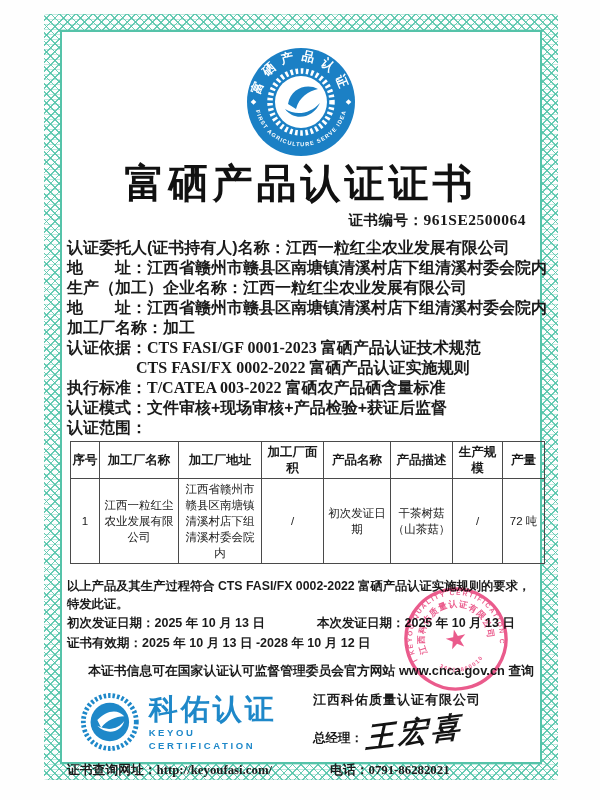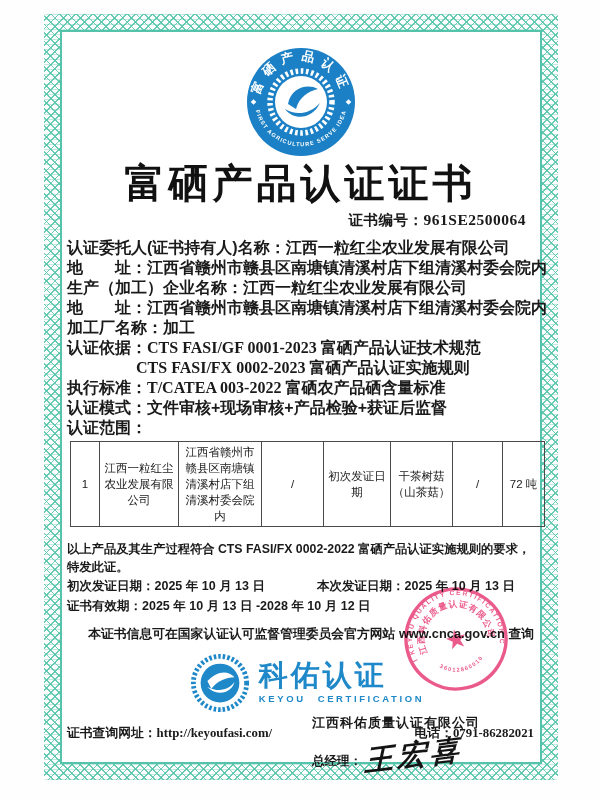--- a/index.html
+++ b/index.html
@@ -45,36 +45,36 @@
     padding:2px 1px;word-break:break-all;line-height:16px;
   }
   table.scope th{font-weight:bold;height:22px;font-size:12.5px;}
   table.scope td{height:76px;}
 
   .statement{font-size:12.3px;font-weight:bold;margin-top:13px;line-height:18px;}
   .dates-line{font-size:12.5px;font-weight:bold;line-height:20px;}
   .dates-line .gap{display:inline-block;width:52px;}
   .cnca{European:center;text-align:right;font-size:12.8px;font-weight:bold;margin-top:10px;}
 
-  .footer-row{display:flex;align-items:center;margin-top:9px;height:66px;flex-direction:column;}
+  .footer-row{display:flex;align-items:center;margin-top:9px;height:66px;}
   .brand{display:flex;align-items:center;margin-left:12px;}
   .brand-text{margin-left:8px;}
   .brand-cn{font-size:29px;font-weight:bold;color:#1e88c9;letter-spacing:3px;line-height:30px;}
   .brand-en{font-size:9.5px;font-weight:bold;color:#1e88c9;letter-spacing:2.6px;margin-top:3px;}
   .issuer-block{margin-left:auto;margin-right:10px;width:212px;}
   .issuer-name{font-size:13px;font-weight:bold;letter-spacing:1px;}
   .signer-row{margin-top:4px;font-size:12.5px;font-weight:bold;white-space:nowrap;}
   .signature{
     display:inline-block;font-family:"Liberation Serif","DejaVu Serif",serif;
     font-size:29px;font-weight:bold;font-style:italic;transform:rotate(-7deg) skewX(-6deg);
     margin-left:2px;letter-spacing:4px;color:#141414;
   }
   .fasi-line{text-align:center;font-size:12.3px;font-weight:bold;margin-top:7px;}
   .query-line{
-    display:flex;justify-content:space-between;gap:58px;font-size:12.8px;font-weight:bold;margin-top:7px;
+    display:flex;justify-content:flex-start;gap:58px;font-size:12.8px;font-weight:bold;margin-top:7px;
   }
   .seal{
     position:absolute;left:338px;top:551px;width:112px;height:112px;
     transform:rotate(-13deg);opacity:.88;mix-blend-mode:multiply;pointer-events:none;
   }
 </style>
 </head>
 <body>
 
 <div class="frame">
@@ -122,21 +122,21 @@
         <div class="row">
           <span>地　　址：</span><span>江西省赣州市赣县区南塘镇清溪村店下组清溪村委会院内</span>
         </div>
         <div class="row">
           <span>加工厂名称：</span><span>加工</span>
         </div>
         <div class="row">
           <span>认证依据：</span><span class="serif">CTS FASI/GF 0001-2023 富硒产品认证技术规范</span>
         </div>
         <div class="row indent2">
-          <span class="serif">CTS FASI/FX 0002-2023 富硒产品认证实施规则</span>
+          <span class="serif">CTS FASI/FX 0002-2022 富硒产品认证实施规则</span>
         </div>
         <div class="row">
           <span>执行标准：</span><span class="serif">T/CATEA 003-2022 富硒农产品硒含量标准</span>
         </div>
         <div class="row">
           <span>认证模式：</span><span>文件审核+现场审核+产品检验+获证后监督</span>
         </div>
         <div class="row">
           <span>认证范围：</span>
         </div>
@@ -147,20 +147,30 @@
           <col style="width:29px">
             <col style="width:79px">
             <col style="width:83px">
             <col style="width:62px">
           <col style="width:67px">
             <col style="width:62px">
             <col style="width:50px">
             <col style="width:42px">
         </colgroup>
         <tbody>
+            <tr>
+          <th>序号</th>
+          <th>加工厂名称</th>
+          <th>加工厂地址</th>
+          <th>加工厂面积</th>
+          <th>产品名称</th>
+          <th>产品描述</th>
+          <th>生产规模</th>
+          <th>产量</th>
+        </tr>
         <tr>
           <td>1</td>
           <td>江西一粒红尘农业发展有限公司</td>
           <td>江西省赣州市赣县区南塘镇清溪村店下组清溪村委会院内</td>
           <td>/</td>
           <td>初次发证日期</td>
           <td>干茶树菇（山茶菇）</td>
           <td>/</td>
           <td>72 吨</td>
         </tr>

